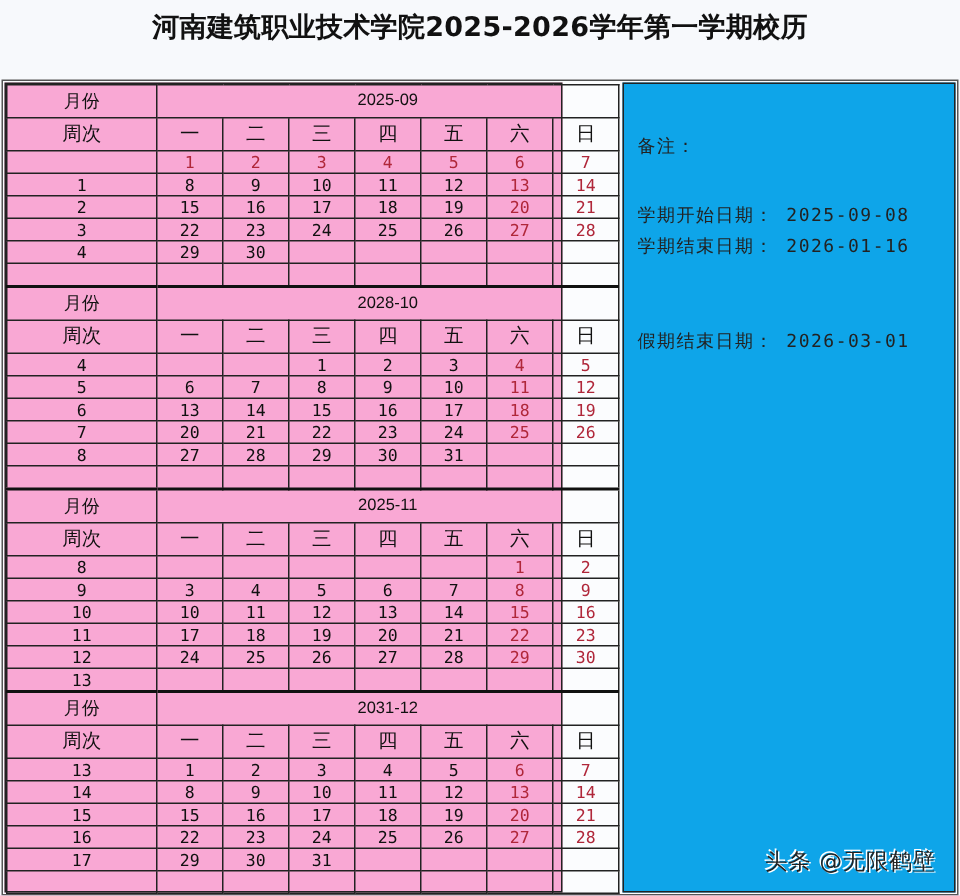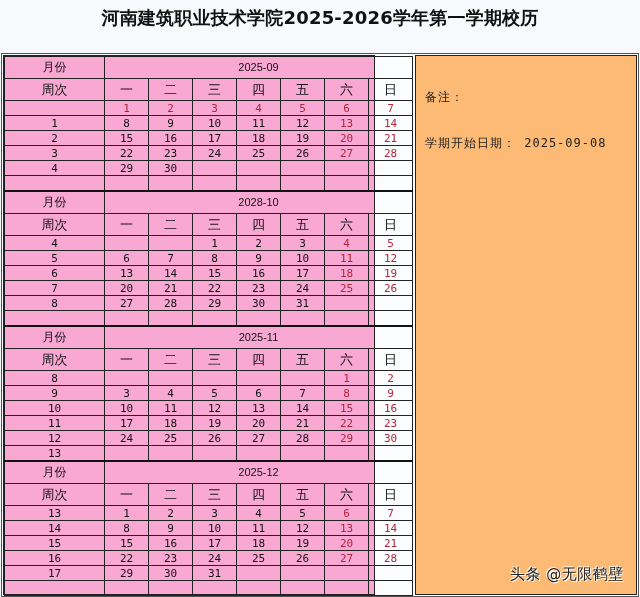--- a/index.html
+++ b/index.html
@@ -28,21 +28,21 @@
   }
   table.cal tr.mh td { height:21px; font-family:"DejaVu Sans", sans-serif; font-size:12px; }
   table.cal tr.wh td { height:21px; font-family:"DejaVu Sans", sans-serif; font-size:13px; }
   table.cal tr.mh td.month { font-family:Liberation Sans, sans-serif; font-size:11px; }
   table.cal tr.block-start td { border-top:2px solid #111; }
   .red { color:#b0273a; }
   col.c0 { width:100px; }
   col.cd { width:44px; }
   .notes {
     position:absolute; left:415px; top:55px; width:222px; height:540px;
-    border:1px solid #222; box-sizing:border-box; background:#fdba74;
+    border:1px solid #222; box-sizing:border-box; background:#0ea5e9;
     font-size:12px; color:#222;
   }
   .notes .line { position:absolute; left:9px; white-space:pre; letter-spacing:1px;
     font-family:"DejaVu Sans Mono", "Liberation Mono", monospace; font-size:12px; }
   .watermark {
     position:absolute; left:510px; top:565px; font-size:15px; color:#222;
     text-shadow: 1px 1px 0 #fff, -1px -1px 0 #fff; letter-spacing:0.5px;
   }
 </style>
 </head>
@@ -282,21 +282,21 @@
           <td></td>
           <td></td>
           <td></td>
           <td></td>
           <td></td>
           <td></td>
           <td></td>
         </tr>
         <tr class="mh block-start">
           <td>月份</td>
-          <td colspan="7" class="month">2025-12</td>
+          <td colspan="7" class="month">2031-12</td>
         </tr>
         <tr class="wh">
           <td>周次</td>
           <td>一</td>
           <td>二</td>
           <td>三</td>
           <td>四</td>
           <td>五</td>
           <td>六</td>
           <td>日</td>
@@ -361,15 +361,17 @@
           <td></td>
           <td></td>
         </tr>
       </tbody>
   </table>
 </div>
 
 <div class="notes">
   <div class="line" style="top:33px;">备注：</div>
   <div class="line" style="top:79px;">学期开始日期： 2025-09-08</div>
+  <div class="line" style="top:100px;">学期结束日期： 2026-01-16</div>
+  <div class="line" style="top:163px;">假期结束日期： 2026-03-01</div>
 </div>
 
 <div class="watermark">头条 @无限鹤壁</div>
 
 </body></html>

